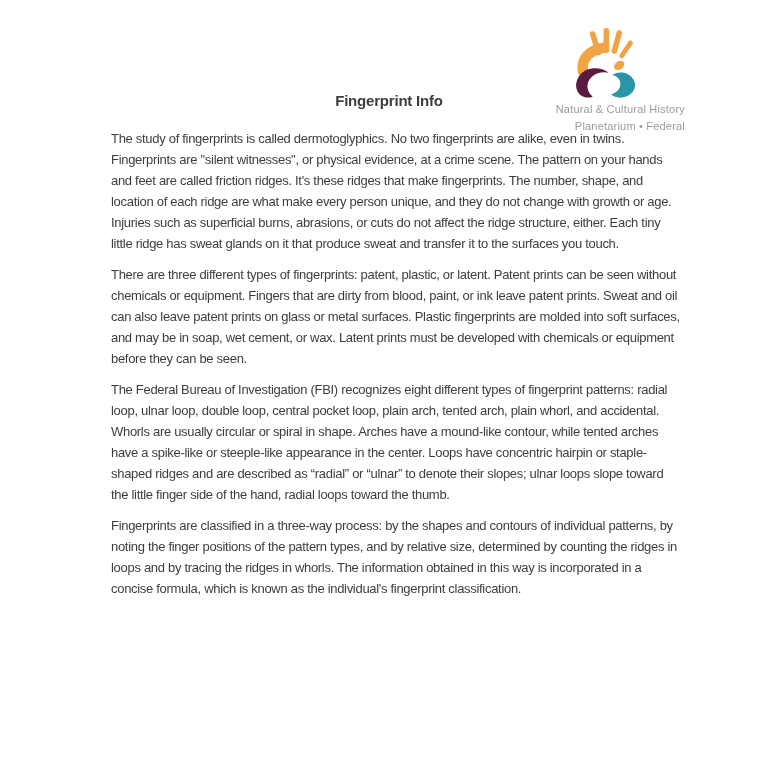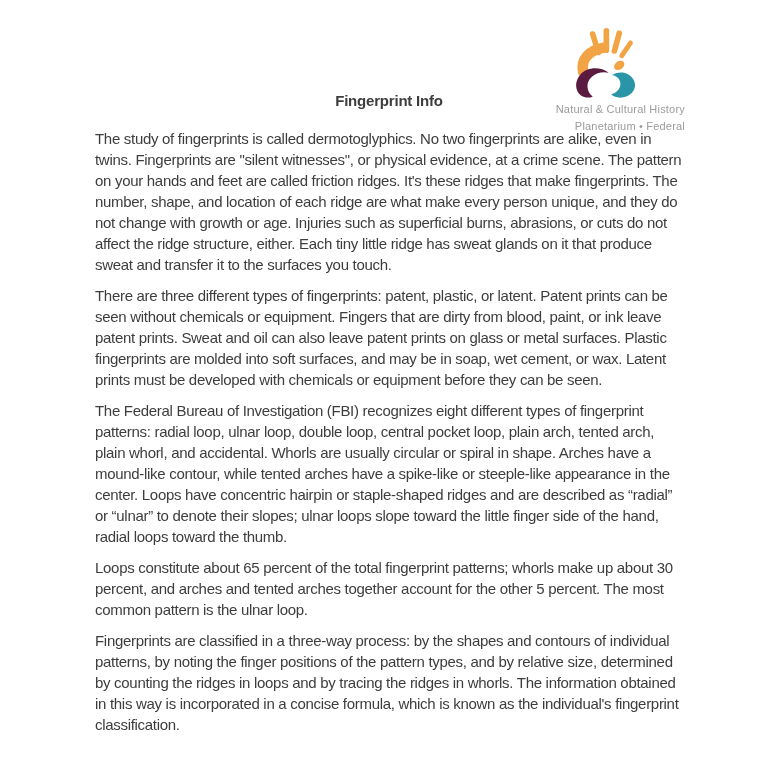--- a/index.html
+++ b/index.html
@@ -56,22 +56,22 @@
   }
   .doc-title {
     margin: 0 0 17px 0;
     font-size: 15px;
     font-weight: bold;
     line-height: 21px;
     text-align: center;
     letter-spacing: -0.2px;
   }
   .para {
-    margin: 0 0 10px 0;
-    font-size: 15px;
+    margin: 0 0 10px 16px;
+    font-size: 13px;
     line-height: 21px;
     letter-spacing: -0.3px;
   }
   .b {
     font-weight: normal;
   }
 </style>
 </head>
 <body>
 
@@ -98,18 +98,17 @@
       <div>Planetarium • Federal</div>
     </div>
   </div>
 
   <div class="content">
     <h1 class="doc-title">Fingerprint Info</h1>
     <div id="paragraphs">
         <p class="para"><span>The study of fingerprints is called dermotoglyphics. No two fingerprints are alike, even in twins. Fingerprints are "silent witnesses", or physical evidence, at a crime scene. The pattern on your hands and feet are called friction ridges. It's these ridges that make fingerprints. The number, shape, and location of each ridge are what make every person unique, and they do not change with growth or age. Injuries such as superficial burns, abrasions, or cuts do not affect the ridge structure, either. Each tiny little ridge has sweat glands on it that produce sweat and transfer it to the surfaces you touch.</span></p>
         <p class="para"><span>There are three different types of fingerprints: patent, plastic, or latent. </span><span class="b">Patent</span><span> prints can be seen without chemicals or equipment. Fingers that are dirty from blood, paint, or ink leave patent prints. Sweat and oil can also leave patent prints on glass or metal surfaces. </span><span class="b">Plastic</span><span> fingerprints are molded into soft surfaces, and may be in soap, wet cement, or wax. </span><span class="b">Latent</span><span> prints must be developed with chemicals or equipment before they can be seen.</span></p>
         <p class="para"><span>The Federal Bureau of Investigation (FBI) recognizes eight different types of fingerprint patterns: radial loop, ulnar loop, double loop, central pocket loop, plain arch, tented arch, plain whorl, and accidental. </span><span class="b">Whorls</span><span> are usually circular or spiral in shape. </span><span class="b">Arches</span><span> have a mound-like contour, while </span><span class="b">tented arches</span><span> have a spike-like or steeple-like appearance in the center. </span><span class="b">Loops</span><span> have concentric hairpin or staple-shaped ridges and are described as </span><span class="b">“radial”</span><span> or </span><span class="b">“ulnar”</span><span> to denote their slopes; </span><span class="b">ulnar loops</span><span> slope toward the little finger side of the hand, radial loops toward the thumb.</span></p>
-        <p class="para"><span>Loops constitute about 65 percent of the total fingerprint patterns; whorls make up about 30 percent, and arches and tented arches together account for the other 5 percent. The most common pattern is the ulnar loop.</span></p>
         <p class="para"><span>Fingerprints are classified in a three-way process: by the shapes and contours of individual patterns, by noting the finger positions of the pattern types, and by relative size, determined by counting the ridges in loops and by tracing the ridges in whorls. The information obtained in this way is incorporated in a concise formula, which is known as the individual's fingerprint classification.</span></p>
       </div>
   </div>
 
 </div>
 
 </body></html>

